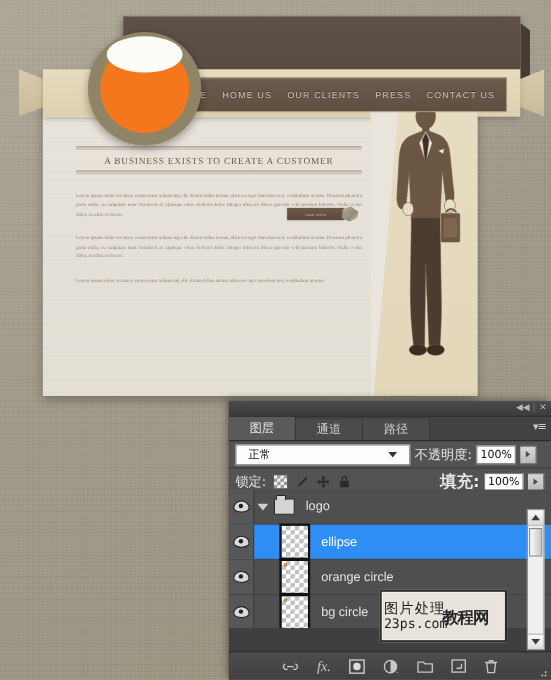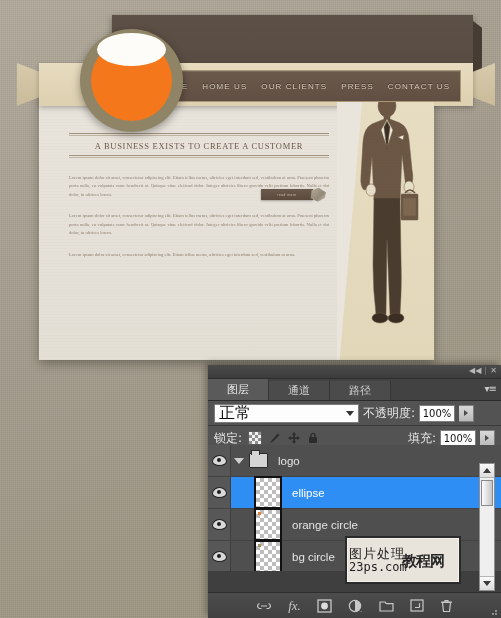--- a/index.html
+++ b/index.html
@@ -142,25 +142,25 @@
   }
   .tab.active{background:#5a5a5a;color:#eaeaea;height:21px;line-height:21px;margin-top:0;}
   .tab-menu{
     position:absolute;right:5px;top:4px;color:#c9c9c9;font-size:10px;letter-spacing:-1px;
   }
   .ps-row{
     display:flex;align-items:center;height:24px;padding:0 6px;
     background:#535353;border-bottom:1px solid #3a3a3a;gap:4px;
   }
   .ps-label{color:#e6e6e6;font-size:12px;white-space:nowrap;}
-  .ps-label.sm{font-size:12px;}
+  .ps-label.sm{font-size:15px;font-weight:bold;}
   .blend-select{
     flex:0 0 135px;height:17px;background:#fdfdfd;border:1px solid #7d7d7d;
     display:flex;align-items:center;justify-content:space-between;
-    padding:0 4px;color:#111;font-size:16px;
+    padding:0 11px;color:#111;font-size:10px;
   }
   .caret{width:0;height:0;border-left:4px solid transparent;border-right:4px solid transparent;border-top:5px solid #333;}
   .num-field{
     width:34px;height:15px;background:#fff;border:1px solid #7d7d7d;
     display:flex;align-items:center;justify-content:center;color:#111;font-size:10px;
   }
   .spin{
     width:14px;height:15px;background:linear-gradient(180deg,#d8d8d8,#b9b9b9);
     border:1px solid #7d7d7d;border-left:none;display:flex;align-items:center;justify-content:center;
   }

